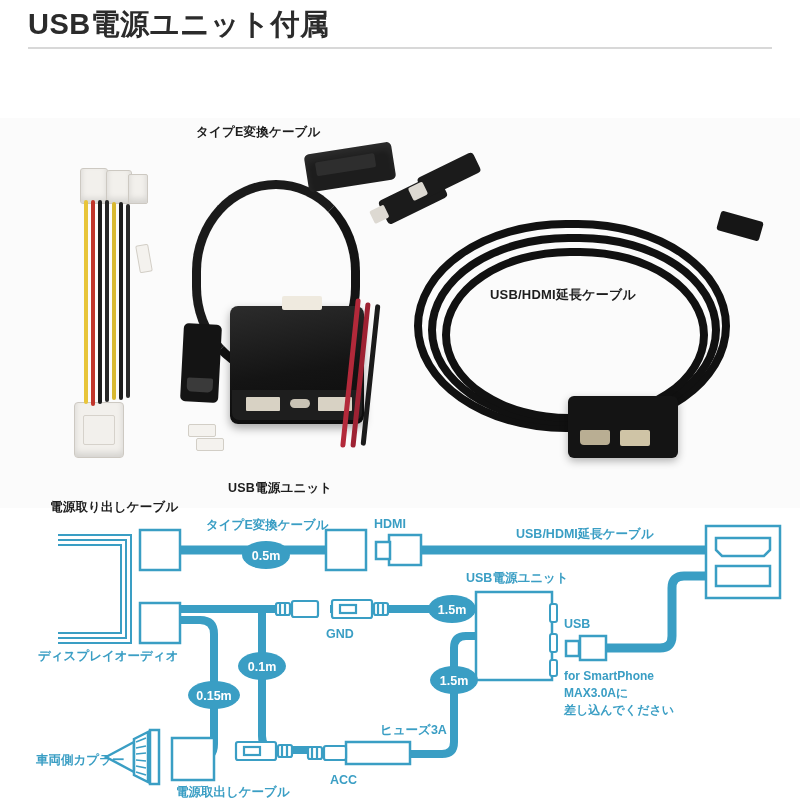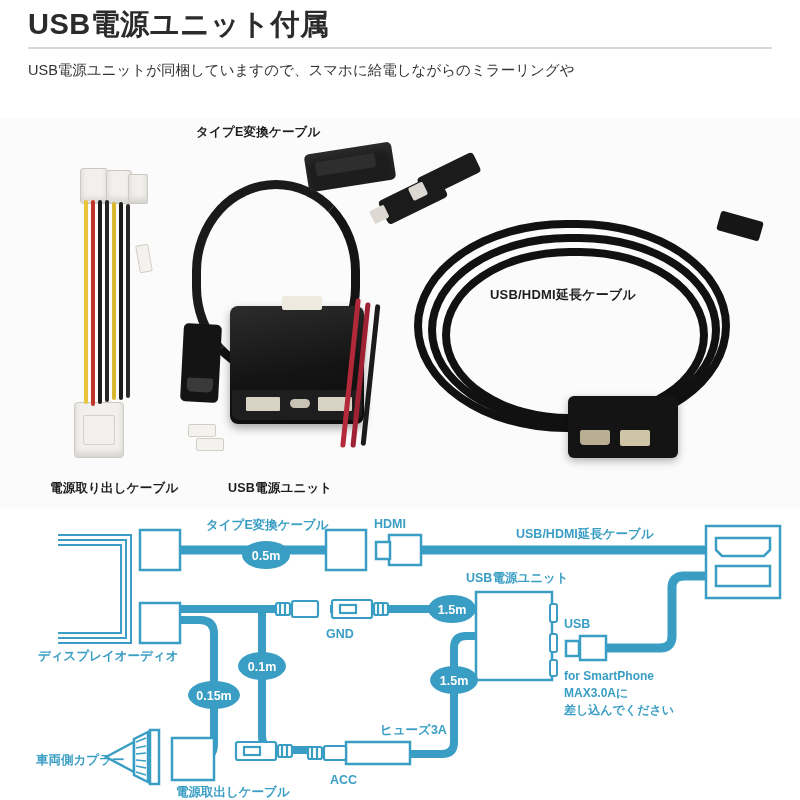--- a/index.html
+++ b/index.html
@@ -31,21 +31,21 @@
   .photo-stage{
     position:absolute;left:0;top:118px;width:800px;height:390px;
     background:#fbfbfb;
   }
   .photo-label{
     position:absolute;font-size:12.5px;font-weight:bold;color:#1d1d1d;
     white-space:nowrap;letter-spacing:0.2px;
   }
   .lbl-typee{left:196px;top:6px;}
   .lbl-ext{left:490px;top:168px;font-size:13px;}
-  .lbl-power{left:50px;top:362px;text-align:center;}
+  .lbl-power{left:50px;top:381px;text-align:center;}
   .lbl-unit{left:228px;top:362px;}
 
   
   .obj{position:absolute;}
 
   
   .harness{left:56px;top:42px;width:120px;height:300px;}
   .harness .conn{
     position:absolute;background:#f2f0ec;border:1px solid #cdc9c2;
     border-radius:3px;box-shadow:inset 0 -4px 6px rgba(0,0,0,.12);
@@ -172,21 +172,21 @@
 </style>
 </head>
 <body>
 
 <div id="page">
 
   <div class="header">
     <h1 class="title">USB電源ユニット付属</h1>
     <div class="title-rule"></div>
     <p class="lede">
-      <span>USB電源ユニットが同梱していますので、スマホに給電しながらのミラーリングや</span><br>
+      <br>
     </p>
   </div>
 
   <div class="photo-stage">
 
     <div class="obj harness">
       <div class="conn c1"></div>
       <div class="conn c2"></div>
       <div class="conn c3"></div>
       <div class="conn c4"></div>

